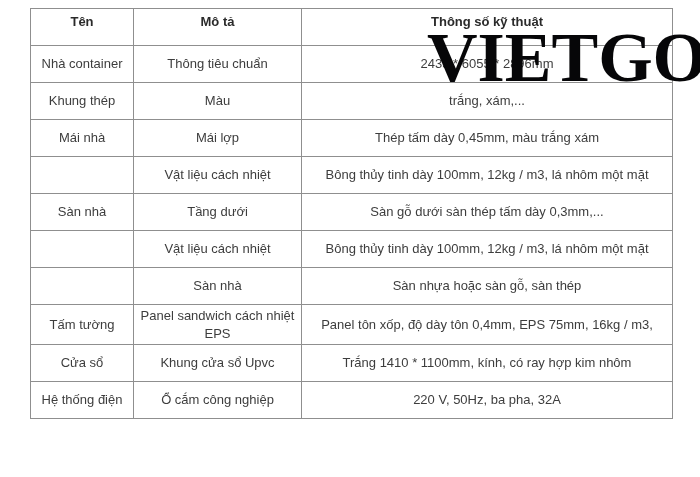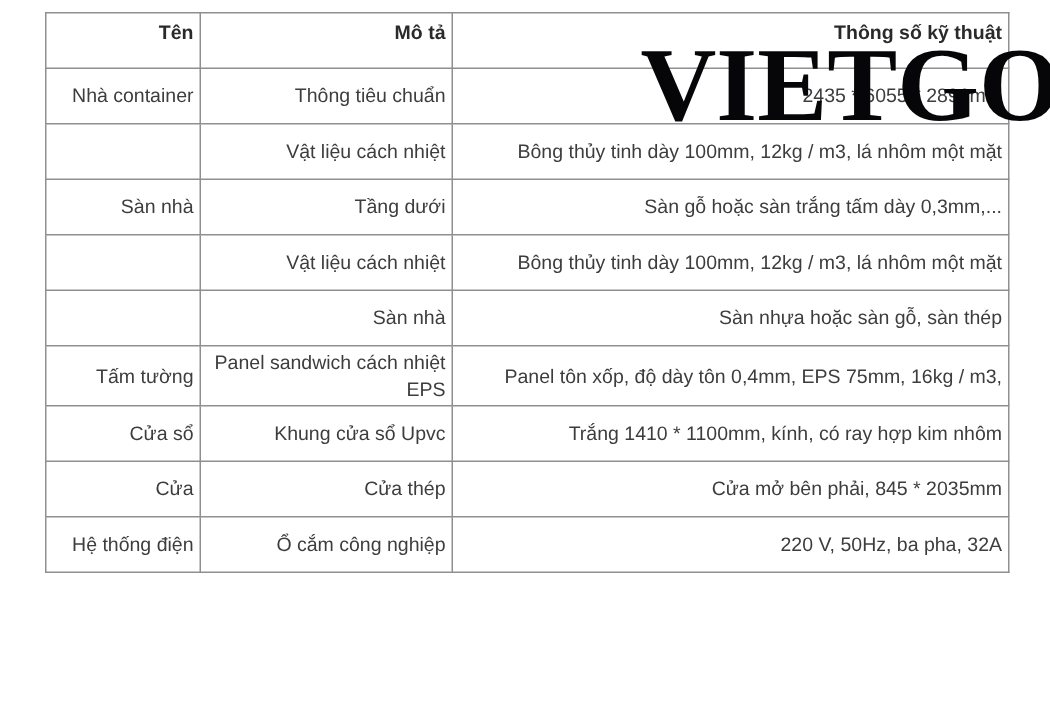--- a/index.html
+++ b/index.html
@@ -28,21 +28,21 @@
     color: #3d3d3d;
   }
   table.spec-table col.c1 { width: 103px; }
   table.spec-table col.c2 { width: 168px; }
   table.spec-table col.c3 { width: 371px; }
   table.spec-table th,
   table.spec-table td {
     border: 1px solid #8f8f8f;
     padding: 2px 4px;
     vertical-align: middle;
-    text-align: right;
+    text-align: center;
     overflow: hidden;
     line-height: 1.35;
   }
   table.spec-table th {
     height: 30px;
     vertical-align: top;
     padding-top: 4px;
     font-weight: bold;
     color: #2a2a2a;
   }
@@ -81,28 +81,38 @@
         <th>Thông số kỹ thuật</th>
       </tr>
     </thead>
     <tbody>
         <tr>
           <td>Nhà container</td>
           <td>Thông tiêu chuẩn</td>
           <td>2435 * 6055 * 2896mm</td>
         </tr>
         <tr>
+          <td>Khung thép</td>
+          <td>Màu</td>
+          <td>trắng, xám,...</td>
+        </tr>
+        <tr>
+          <td>Mái nhà</td>
+          <td>Mái lợp</td>
+          <td>Thép tấm dày 0,45mm, màu trắng xám</td>
+        </tr>
+        <tr>
           <td></td>
           <td>Vật liệu cách nhiệt</td>
           <td>Bông thủy tinh dày 100mm, 12kg / m3, lá nhôm một mặt</td>
         </tr>
         <tr>
           <td>Sàn nhà</td>
           <td>Tầng dưới</td>
-          <td>Sàn gỗ hoặc sàn trắng tấm dày 0,3mm,...</td>
+          <td>Sàn gỗ dưới sàn thép tấm dày 0,3mm,...</td>
         </tr>
         <tr>
           <td></td>
           <td>Vật liệu cách nhiệt</td>
           <td>Bông thủy tinh dày 100mm, 12kg / m3, lá nhôm một mặt</td>
         </tr>
         <tr>
           <td></td>
           <td>Sàn nhà</td>
           <td>Sàn nhựa hoặc sàn gỗ, sàn thép</td>
@@ -111,25 +121,20 @@
           <td>Tấm tường</td>
           <td>Panel sandwich cách nhiệt EPS</td>
           <td>Panel tôn xốp, độ dày tôn 0,4mm, EPS 75mm, 16kg / m3,</td>
         </tr>
         <tr>
           <td>Cửa sổ</td>
           <td>Khung cửa sổ Upvc</td>
           <td>Trắng 1410 * 1100mm, kính, có ray hợp kim nhôm</td>
         </tr>
         <tr>
-          <td>Cửa</td>
-          <td>Cửa thép</td>
-          <td>Cửa mở bên phải, 845 * 2035mm</td>
-        </tr>
-        <tr>
           <td>Hệ thống điện</td>
           <td>Ổ cắm công nghiệp</td>
           <td>220 V, 50Hz, ba pha, 32A</td>
         </tr>
       </tbody>
   </table>
 
   <div class="watermark" style="color: rgb(6, 6, 8);">VIETGO</div>
 
 </div>

